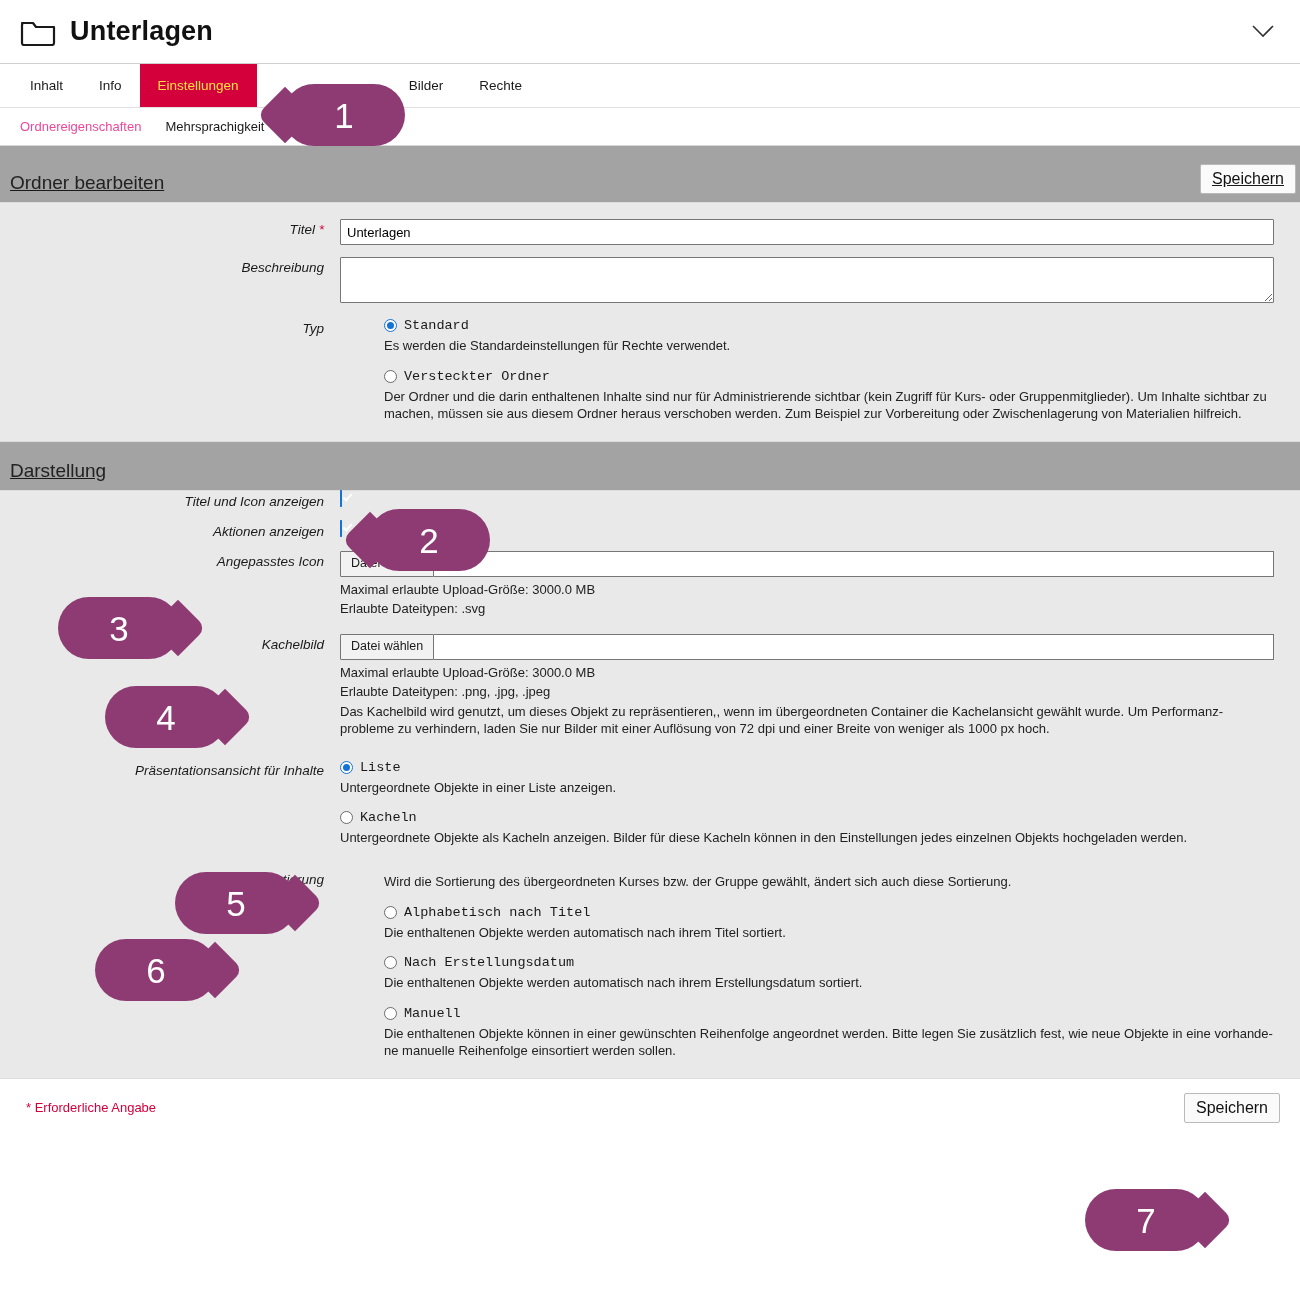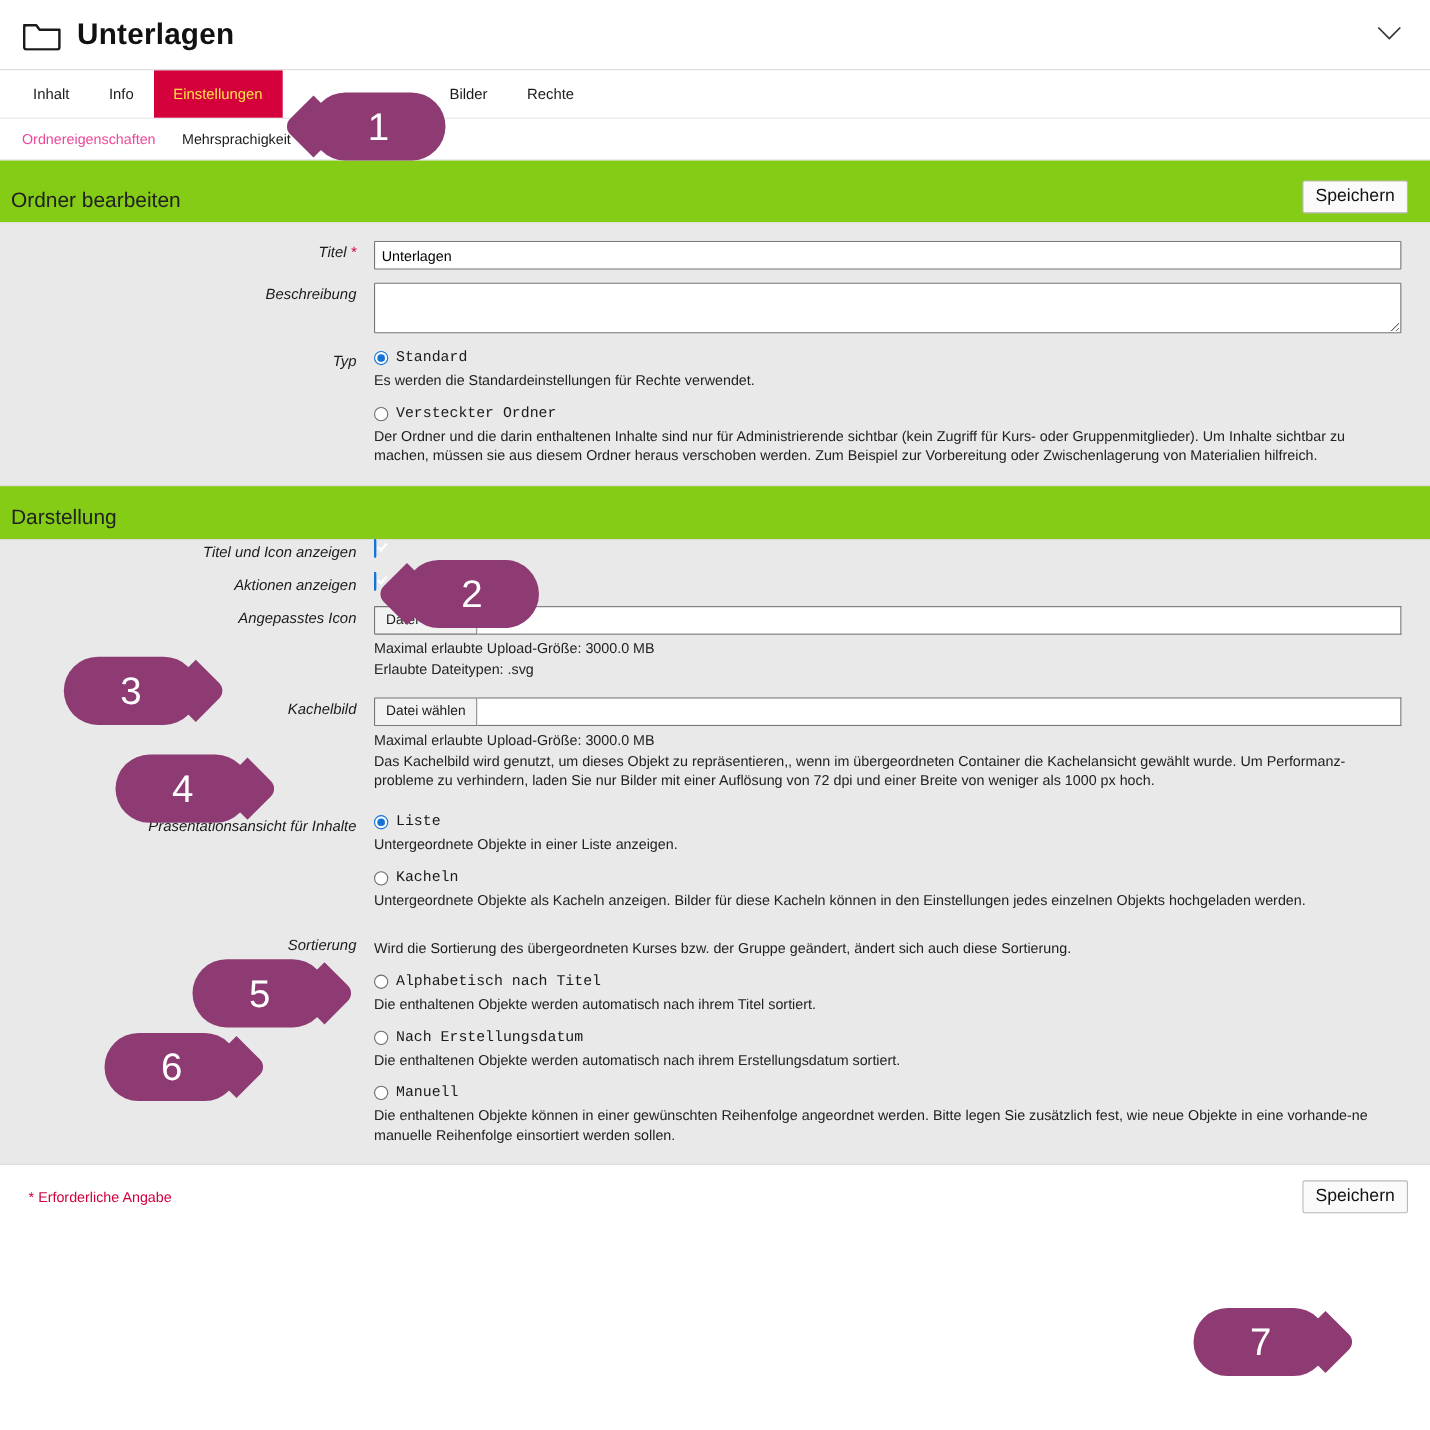--- a/index.html
+++ b/index.html
@@ -72,43 +72,44 @@
     border-bottom: 1px solid #d8d8d8;
     background: #fff;
   }
   .subtab { font-size: 13px; cursor: pointer; color: #1a1a1a; }
   .subtab.active { color: #ec4899; }
 
   
   .section-head {
     display: flex;
     align-items: flex-end;
-    padding: 18px 20px 8px 10px;
-    background: #84cc16;
+    padding: 18px 4px 8px 10px;
+    background: #a3a3a3;
+    text-decoration: underline;
   }
   .section-title { font-size: 19px; color: #222; }
   .btn {
     margin-left: auto;
     font-size: 16px;
     background: #fafafa;
     border: 1px solid #b9b9b9;
     padding: 5px 11px;
     border-radius: 2px;
     cursor: pointer;
     color: #111;
   }
   .panel {
     background: #e9e9e9;
     border-top: 1px solid #dcdcdc;
     border-bottom: 1px solid #dcdcdc;
     padding: 16px 26px 18px 10px;
   }
 
   .row { display: flex; align-items: flex-start; margin-bottom: 12px; }
-  .row:last-child { margin-bottom: 0; }
+  .row:last-child { margin-bottom: 0; gap: 44px; }
   .lab {
     width: 330px;
     flex: none;
     text-align: right;
     padding-right: 16px;
     padding-top: 3px;
     font-size: 13.5px;
     color: #1a1a1a;
     font-style: italic;
   }
@@ -344,20 +345,21 @@
   </div>
 
   <div class="row" style="margin-top:16px">
     <div class="lab">Kachelbild</div>
     <div class="field">
       <div class="file-row">
         <div class="file-btn">Datei wählen</div>
         <div class="file-input"></div>
       </div>
       <div class="hint">Maximal erlaubte Upload-Größe: 3000.0 MB</div>
+      <div class="hint tight">Erlaubte Dateitypen: .png, .jpg, .jpeg</div>
       <div class="hint tight">Das Kachelbild wird genutzt, um dieses Objekt zu repräsentieren,, wenn im übergeordneten Container die Kachelansicht gewählt wurde. Um Performanz-probleme zu verhindern, laden Sie nur Bilder mit einer Auflösung von 72 dpi und einer Breite von weniger als 1000 px hoch.</div>
     </div>
   </div>
 
   <div class="row" style="margin-top:22px">
     <div class="lab">Präsentationsansicht für Inhalte</div>
     <div class="field">
       <div class="opt">
         <span class="radio checked"></span>
         <span class="opt-label">Liste</span>
@@ -368,21 +370,21 @@
         <span class="radio"></span>
         <span class="opt-label">Kacheln</span>
       </div>
       <div class="hint">Untergeordnete Objekte als Kacheln anzeigen. Bilder für diese Kacheln können in den Einstellungen jedes einzelnen Objekts hochgeladen werden.</div>
     </div>
   </div>
 
   <div class="row" style="margin-top:22px">
     <div class="lab">Sortierung</div>
     <div class="field">
-      <div class="hint">Wird die Sortierung des übergeordneten Kurses bzw. der Gruppe geändert, ändert sich auch diese Sortierung.</div>
+      <div class="hint">Wird die Sortierung des übergeordneten Kurses bzw. der Gruppe gewählt, ändert sich auch diese Sortierung.</div>
 
       <div class="opt gap-top">
         <span class="radio"></span>
         <span class="opt-label">Alphabetisch nach Titel</span>
       </div>
       <div class="hint">Die enthaltenen Objekte werden automatisch nach ihrem Titel sortiert.</div>
 
       <div class="opt gap-top">
         <span class="radio"></span>
         <span class="opt-label">Nach Erstellungsdatum</span>

